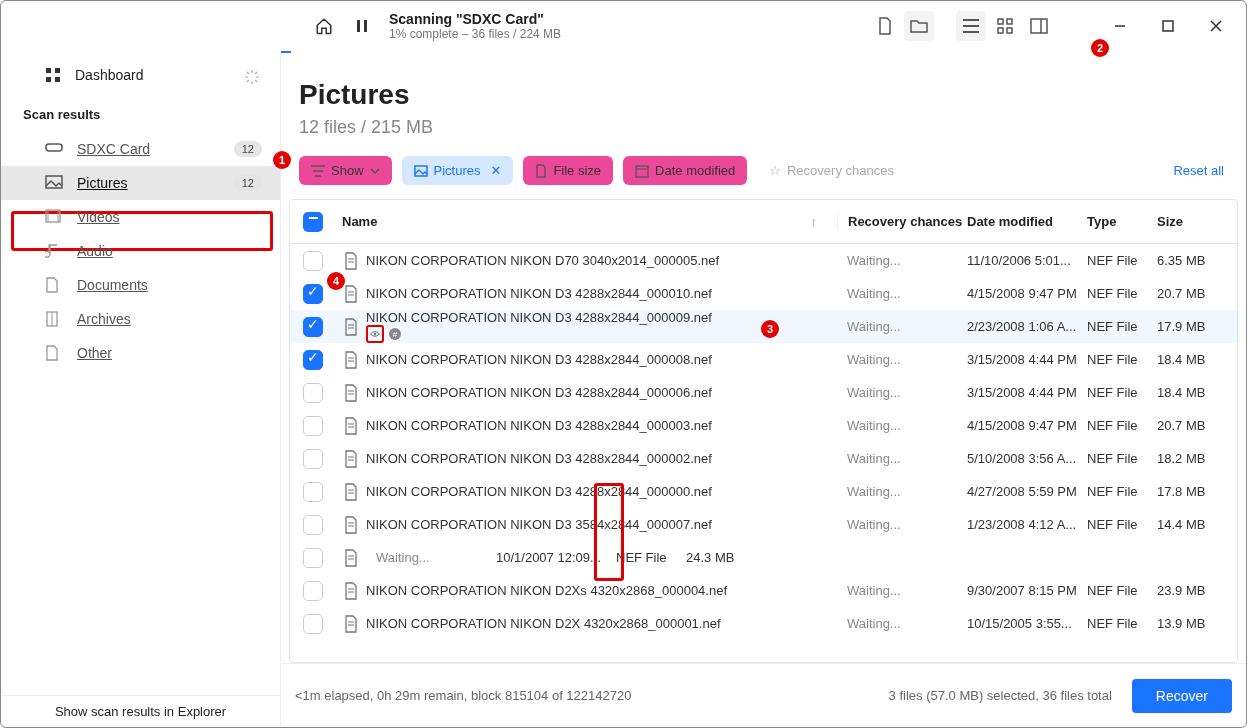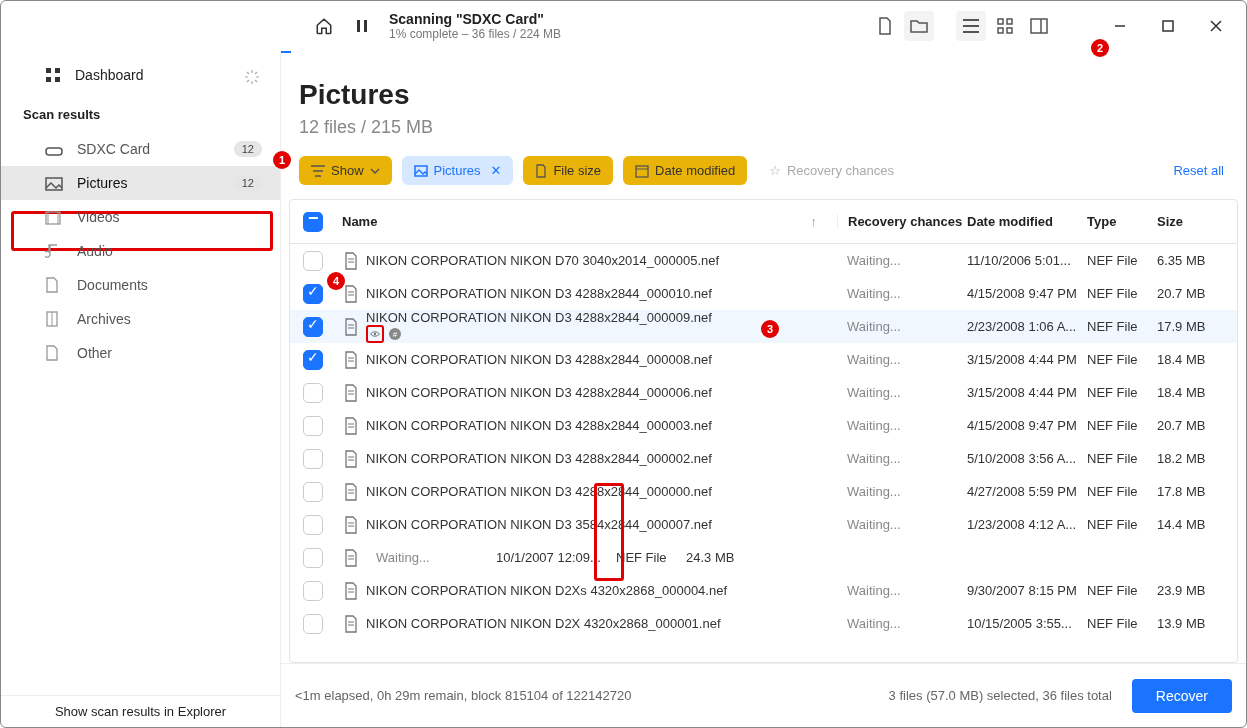--- a/index.html
+++ b/index.html
@@ -25,37 +25,37 @@
 .anno2 { left: 1090px; top: 38px; }
 .anno3 { left: 760px; top: 319px; }
 .anno4 { left: 326px; top: 271px; }
 
 
 .layout { display: flex; height: calc(100% - 50px); }
 .sidebar { width: 280px; border-right: 1px solid #eee; display: flex; flex-direction: column; padding-top: 6px; position: relative; }
 .sb-dash { display: flex; align-items: center; gap: 14px; padding: 10px 18px 10px 44px; font-size: 14px; color: #222; position: relative; }
 .sb-dash .spinner { position: absolute; right: 20px; top: 12px; color: #999; }
 .sb-head { font-size: 13px; font-weight: 600; padding: 14px 18px 10px 22px; color: #222; }
-.sb-item { display: flex; align-items: flex-end; gap: 14px; padding: 9px 18px 9px 44px; font-size: 14px; color: #555; position: relative; cursor: pointer; }
+.sb-item { display: flex; align-items: flex-start; gap: 14px; padding: 9px 18px 9px 44px; font-size: 14px; color: #555; position: relative; cursor: pointer; text-decoration: underline; }
 .sb-item .icon { width: 18px; text-align: center; color: #777; }
 .sb-item.sel { background: #e8e8e8; color: #111; }
-.sb-item .badge { position: absolute; right: 18px; background: #e5e5e5; color: #444; font-size: 11px; border-radius: 10px; padding: 2px 8px; margin-top: 16px; }
+.sb-item .badge { position: absolute; right: 18px; background: #e5e5e5; color: #444; font-size: 11px; border-radius: 10px; padding: 2px 8px; }
 .sb-item.sdxc { }
 .sb-red-box { border: 3px solid #e00000; border-radius: 3px; position: absolute; left: 10px; width: 262px; height: 40px; pointer-events: none; }
 .sb-red1 { top: 160px; }
 .sb-footer { margin-top: auto; border-top: 1px solid #eee; padding: 8px; text-align: center; font-size: 13px; color: #222; }
 
 
 .main { flex: 1; display: flex; flex-direction: column; overflow: hidden; position: relative; }
 .progress-bar { height: 3px; background: #1b74ff; width: 1%; position: absolute; top: -1px; left: 0; }
 .main-inner { padding: 28px 18px 0 18px; }
 .page-title { font-size: 28px; font-weight: 600; color: #222; }
 .page-sub { font-size: 18px; color: #888; margin-top: 6px; }
 .filter-row { display: flex; align-items: center; gap: 10px; margin-top: 18px; }
-.pill { display: flex; align-items: center; gap: 6px; background: #eab308; border-radius: 6px; padding: 7px 12px; font-size: 13px; color: #333; }
+.pill { display: flex; align-items: center; gap: 6px; background: #ec4899; border-radius: 6px; padding: 7px 12px; font-size: 13px; color: #333; }
 .pill.active { background: #d5e8ff; color: #1b74ff; }
 .pill .x { margin-left: 4px; color: #1b74ff; }
 .reset { margin-left: auto; color: #1b74ff; font-size: 13px; cursor: pointer; padding-right: 4px; }
 
 
 .table-wrap { margin: 14px 8px 0 8px; border: 1px solid #e5e5e5; border-radius: 4px; overflow: hidden; flex: 1; display: flex; flex-direction: column; justify-content: center; }
 .thead { display: flex; align-items: center; height: 44px; border-bottom: 1px solid #e5e5e5; font-size: 13px; font-weight: 600; color: #222; }
 .col-chk { width: 46px; display: flex; justify-content: center; }
 .col-name { flex: 1; padding-left: 6px; display: flex; align-items: center; gap: 4px; }
 .col-sort { color: #888; margin-left: auto; padding-right: 20px; }

